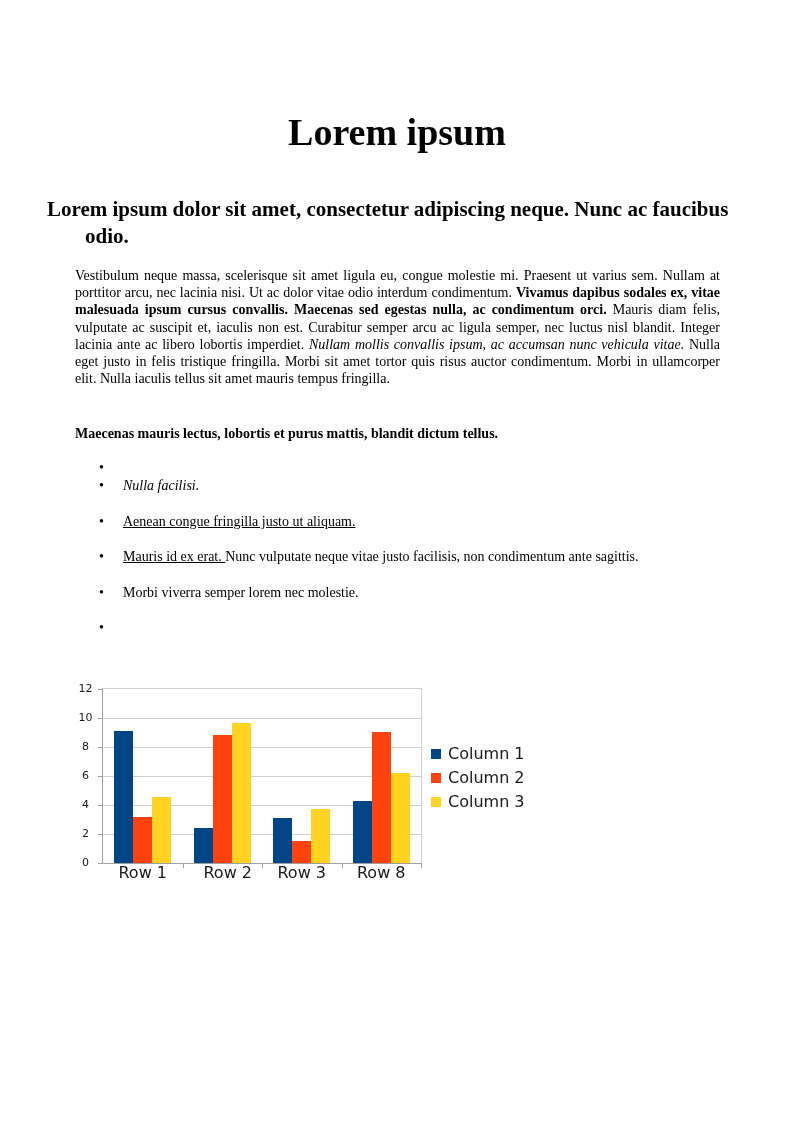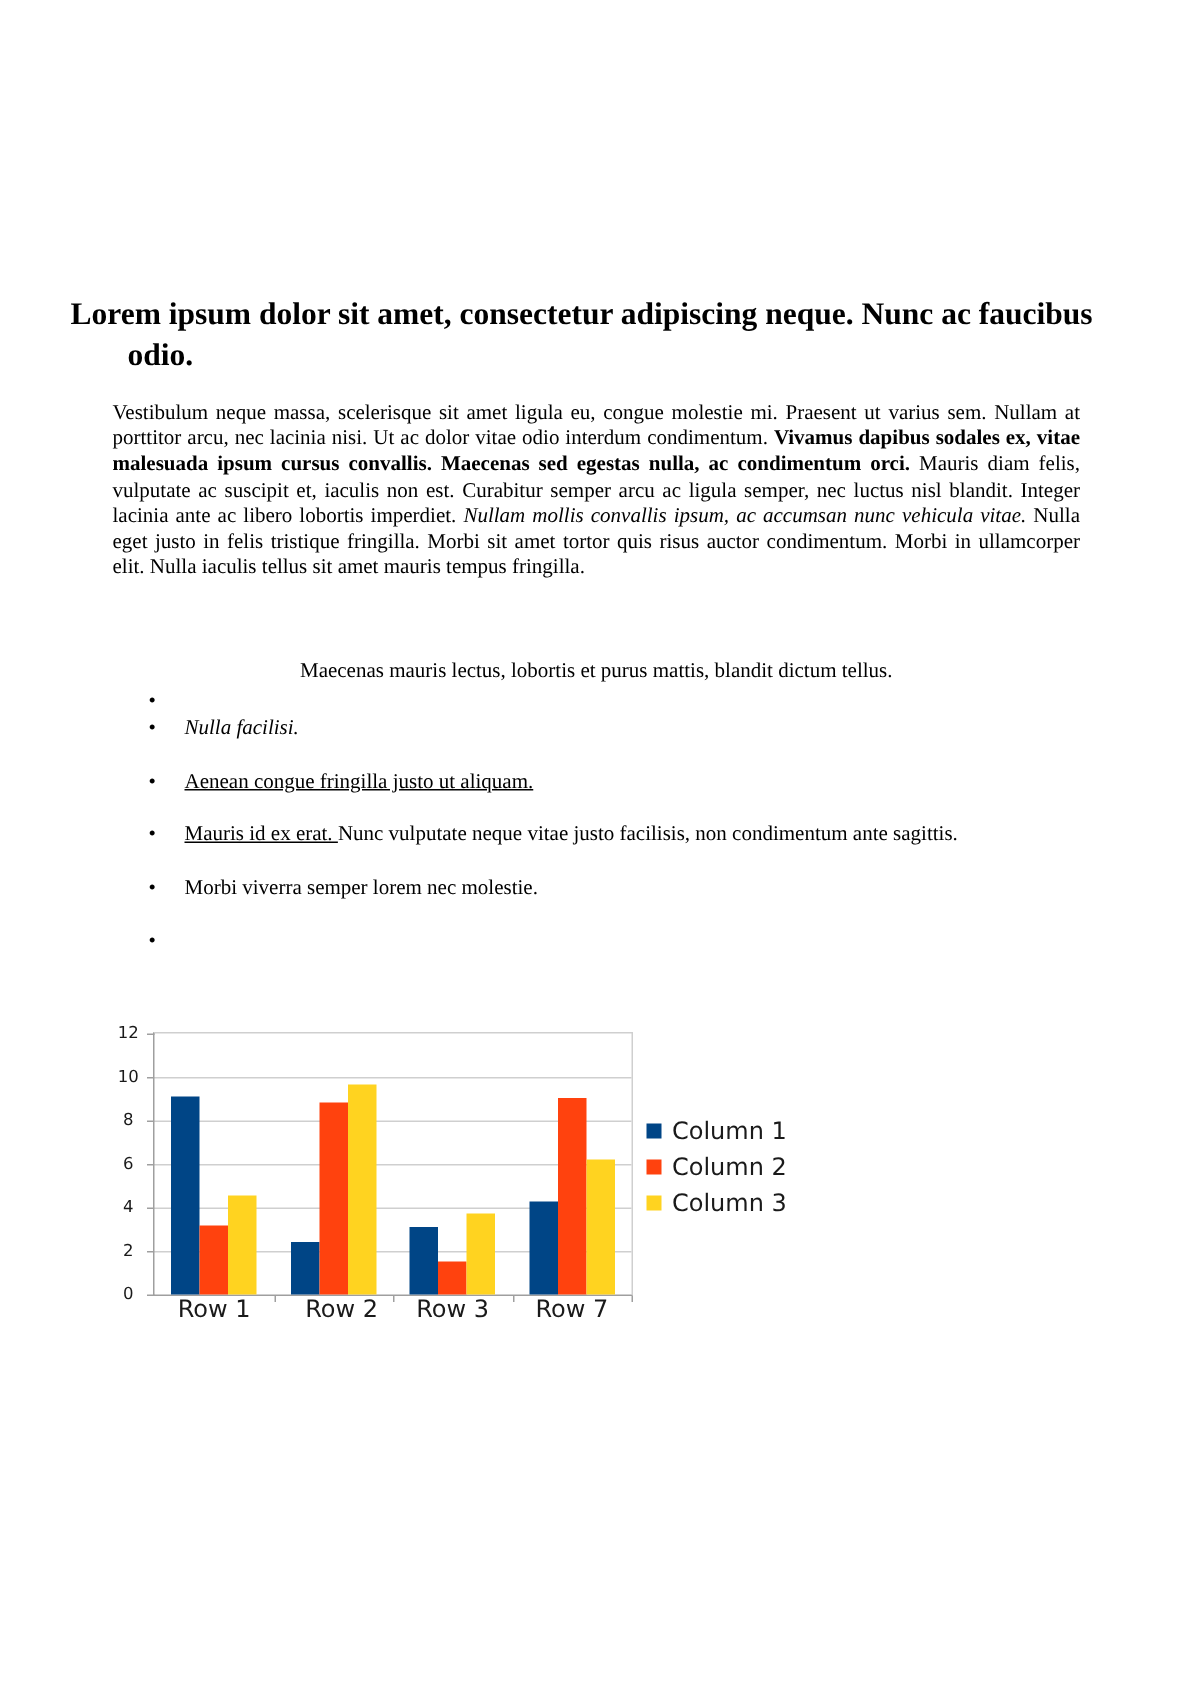--- a/index.html
+++ b/index.html
@@ -17,21 +17,21 @@
   .doc-heading{
     position:absolute;top:179px;left:47px;width:660px;
     font-size:21px;font-weight:bold;line-height:27px;
     padding-left:38px;text-indent:-38px;
   }
   .body-par{
     position:absolute;left:75px;width:645px;
     font-size:14px;line-height:17.2px;text-align:justify;margin:0;
   }
   .par-1{top:267px;}
-  .par-2{top:439px;text-align:center;}
+  .par-2{top:425px;text-align:left;font-weight:bold;}
   .r-normal{font-weight:normal;font-style:normal;}
   .r-bold{font-weight:bold;}
   .r-italic{font-style:italic;}
   .r-underline{text-decoration:underline;}
 
   .bullet-list{
     position:absolute;top:459px;left:99px;width:620px;
     list-style:none;margin:0;padding:0;font-size:14px;line-height:17.2px;
   }
   .bullet-list li{position:relative;padding-left:24px;margin:0 0 18.3px 0;}
@@ -55,20 +55,21 @@
   .legend{position:absolute;left:356px;top:70px;}
   .lrow{display:flex;align-items:center;height:12px;margin-bottom:12px;}
   .lswatch{width:10px;height:10px;margin-right:7px;flex:none;}
   .llab{font-size:16px;line-height:12px;white-space:nowrap;}
 </style>
 </head>
 <body>
 
 <div class="page">
 
+  <h1 class="doc-title">Lorem ipsum</h1>
 
   <h2 class="doc-heading">Lorem ipsum dolor sit amet, consectetur adipiscing neque. Nunc ac faucibus odio.</h2>
 
   <p class="body-par par-1"><span class="r-normal">Vestibulum neque massa, scelerisque sit amet ligula eu, congue molestie mi. Praesent ut varius sem. Nullam at porttitor arcu, nec lacinia nisi. Ut ac dolor vitae odio interdum condimentum. </span><span class="r-bold">Vivamus dapibus sodales ex, vitae malesuada ipsum cursus convallis. Maecenas sed egestas nulla, ac condimentum orci.</span><span class="r-normal"> Mauris diam felis, vulputate ac suscipit et, iaculis non est. Curabitur semper arcu ac ligula semper, nec luctus nisl blandit. Integer lacinia ante ac libero lobortis imperdiet. </span><span class="r-italic">Nullam mollis convallis ipsum, ac accumsan nunc vehicula vitae.</span><span class="r-normal"> Nulla eget justo in felis tristique fringilla. Morbi sit amet tortor quis risus auctor condimentum. Morbi in ullamcorper elit. Nulla iaculis tellus sit amet mauris tempus fringilla.</span></p>
 
   <p class="body-par par-2">Maecenas mauris lectus, lobortis et purus mattis, blandit dictum tellus.</p>
 
   <ul class="bullet-list">
     <li><span class="bullet-glyph">•</span></li>
     <li><span class="bullet-glyph">•</span><span class="r-italic">Nulla facilisi.</span></li>
@@ -121,21 +122,21 @@
           <div class="bar" title="Column 2 / Row 4: 9.02" style="height: 130.79px; background: rgb(255, 66, 14);"></div>
           <div class="bar" title="Column 3 / Row 4: 6.2" style="height: 89.9px; background: rgb(255, 211, 32);"></div>
         </div>
       </div>
     <div>
         <div class="xlab" style="left: 28px; width: 79.5px;">Row 1</div>
         <div class="xlab" style="left: 113px; width: 79.5px;">Row 2</div>
         <div class="xtick" style="left: 107.5px;"></div>
         <div class="xlab" style="left: 187px; width: 79.5px;">Row 3</div>
         <div class="xtick" style="left: 187px;"></div>
-        <div class="xlab" style="left: 266.5px; width: 79.5px;">Row 7</div>
+        <div class="xlab" style="left: 266.5px; width: 79.5px;">Row 8</div>
         <div class="xtick" style="left: 266.5px;"></div>
         <div class="xtick" style="left: 346px;"></div>
       </div>
     <div class="legend">
         <div class="lrow">
           <div class="lswatch" style="background: rgb(0, 69, 134);"></div>
           <div class="llab">Column 1</div>
         </div>
         <div class="lrow">
           <div class="lswatch" style="background: rgb(255, 66, 14);"></div>

